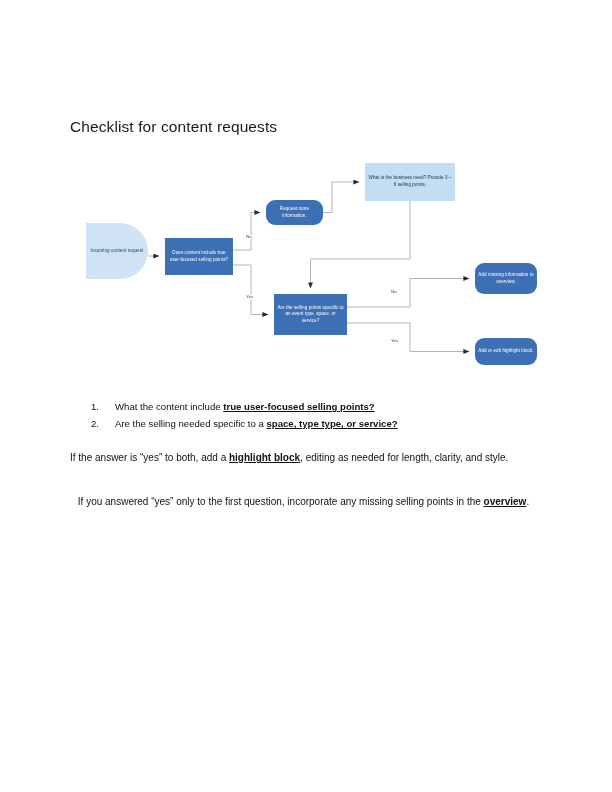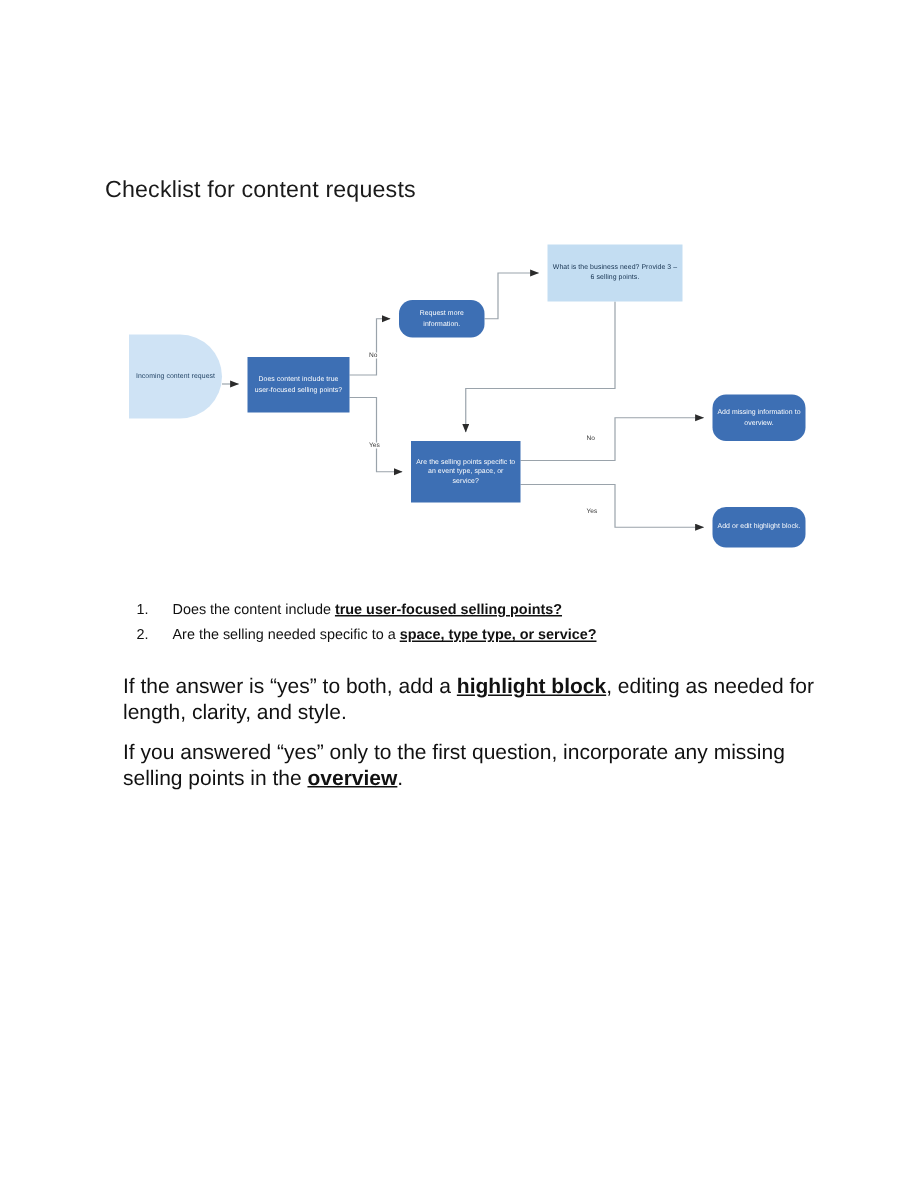--- a/index.html
+++ b/index.html
@@ -118,29 +118,29 @@
     position: relative;
     padding-left: 45px;
   }
   .numbered-list li .num {
     position: absolute;
     left: 21px;
     top: 0;
   }
   .para {
     position: absolute;
-    left: 82px;
+    left: 70px;
     width: 467px;
-    font-size: 14px;
+    font-size: 10px;
     line-height: 17px;
     color: #111111;
     margin: 0;
   }
   #p1 { top: 449px; }
-  #p2 { top: 493px; }
+  #p2 { top: 493px; text-align: center; }
   #p3 { top: 537px; }
   #p4 { top: 583px; }
   .b { font-weight: bold; text-decoration: underline; }
   .strike { text-decoration: line-through; }
 </style>
 </head>
 <body>
 
 <div class="page">
 
@@ -187,21 +187,21 @@
     <div class="node node-dark node-pill" id="n-addedit">Add or edit highlight block.</div>
 
     <span class="edge-label" id="lbl-no1">No</span>
     <span class="edge-label" id="lbl-yes1">Yes</span>
     <span class="edge-label" id="lbl-no2">No</span>
     <span class="edge-label" id="lbl-yes2">Yes</span>
   </div>
 
   <ol class="numbered-list">
     <li>
-      <span class="num">1.</span><span>Does the content include </span><span class="b">true user-focused selling points?</span>
+      <span class="num">1.</span><span>What the content include </span><span class="b">true user-focused selling points?</span>
     </li>
     <li>
       <span class="num">2.</span><span>Are the selling needed specific to a </span><span class="b">space, type type, or service?</span>
     </li>
   </ol>
 
   <p class="para" id="p1"><span>If the answer is “yes” to both, add a </span><span class="b">highlight block</span><span>, editing as needed for length, clarity, and style.</span></p>
 
   <p class="para" id="p2"><span>If you answered “yes” only to the first question, incorporate any missing selling points in the </span><span class="b">overview</span><span>.</span></p>
 

